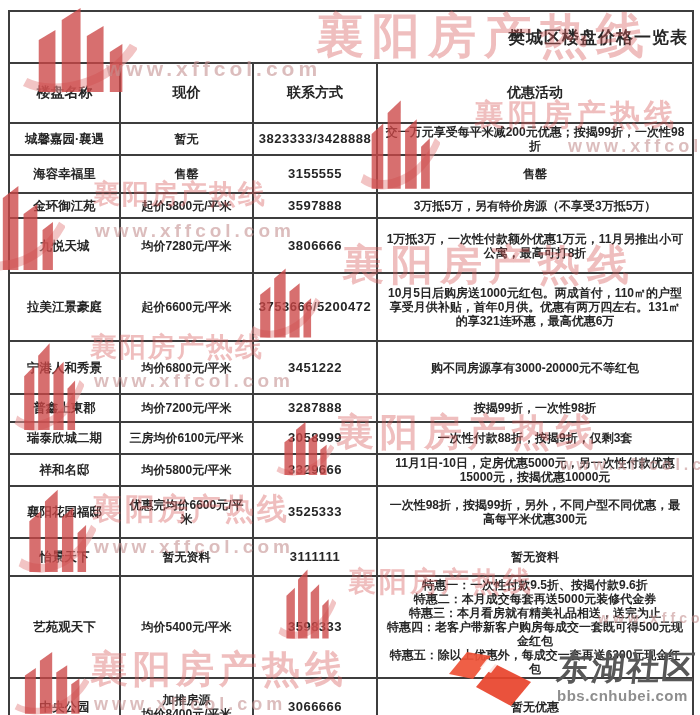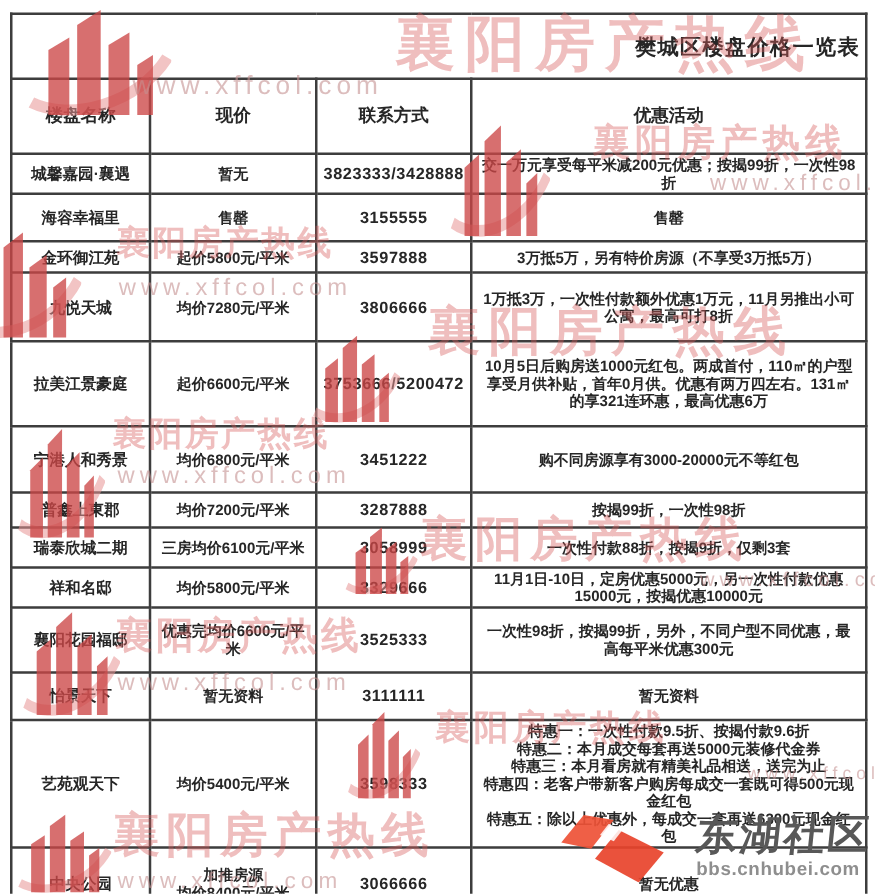--- a/index.html
+++ b/index.html
@@ -45,21 +45,21 @@
   tbody tr:nth-child(12){height:75px}
   tbody tr:nth-child(13){height:57px}
 
   
   .wm-layer{position:absolute;inset:0;z-index:4;pointer-events:none;border-radius:30px;}
   .wm-text{
     position:absolute;font-weight:bold;white-space:nowrap;
     color:rgba(214,92,92,0.40);letter-spacing:8px;line-height:1;
   }
   .wm-url{
-    position:absolute;font-weight:normal;white-space:nowrap;
+    position:absolute;font-weight:bold;white-space:nowrap;
     color:rgba(196,145,145,0.60);letter-spacing:4px;line-height:1;text-align:right;
   }
   .wm-logo{position:absolute;}
 
   
   .brand-footer{
     position:absolute;left:443px;top:650px;z-index:6;
     display:flex;align-items:flex-start;pointer-events:none;
   }
   .ribbon{width:104px;height:54px;flex:0 0 auto;margin-top:2px;}

